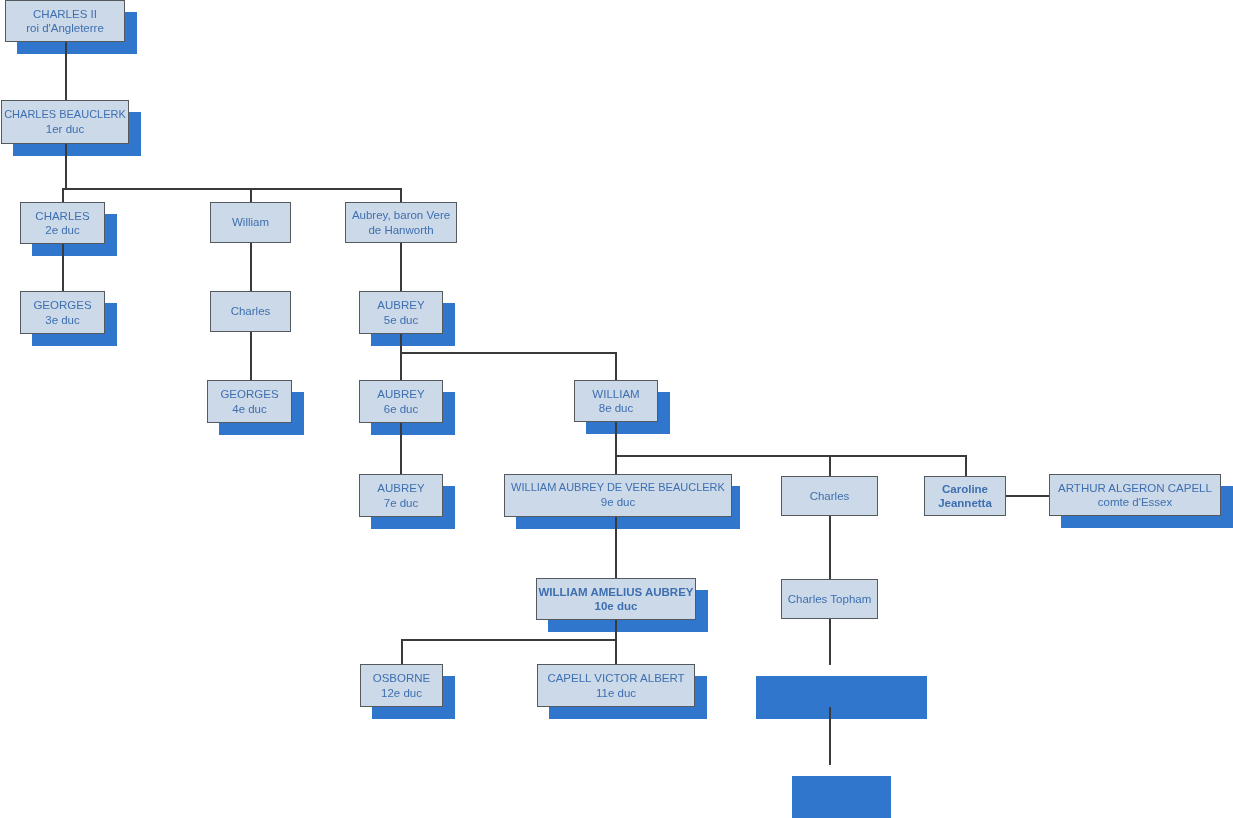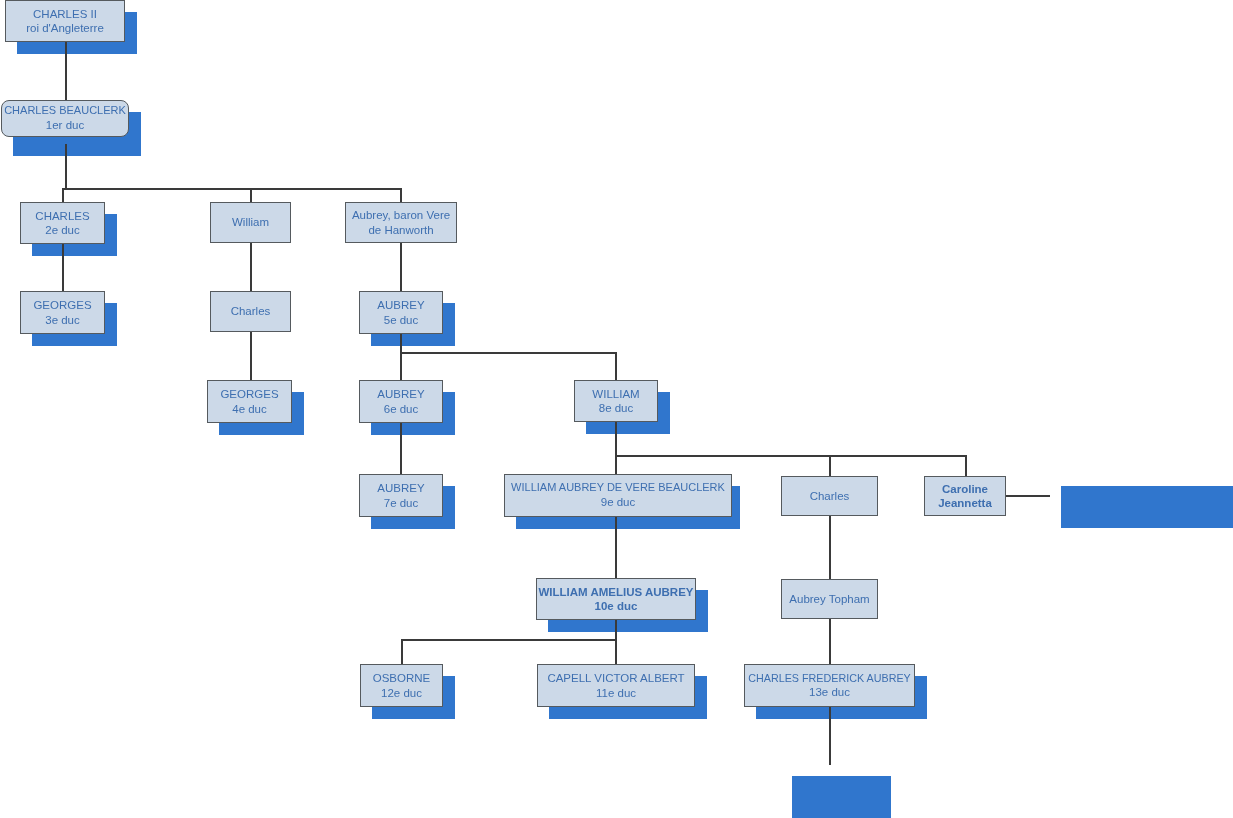--- a/index.html
+++ b/index.html
@@ -101,21 +101,21 @@
     <div class="shadow" style="background: rgb(48, 118, 205); left: 1061px; top: 486px; width: 172px; height: 42px;"></div>
     <div class="shadow" style="background: rgb(48, 118, 205); left: 548px; top: 590px; width: 160px; height: 42px;"></div>
     <div class="shadow" style="background: rgb(48, 118, 205); left: 372px; top: 676px; width: 83px; height: 43px;"></div>
     <div class="shadow" style="background: rgb(48, 118, 205); left: 549px; top: 676px; width: 158px; height: 43px;"></div>
     <div class="shadow" style="background: rgb(48, 118, 205); left: 756px; top: 676px; width: 171px; height: 43px;"></div>
     <div class="shadow" style="background: rgb(48, 118, 205); left: 792px; top: 776px; width: 99px; height: 42px;"></div>
     <div class="node" style="left: 5px; top: 0px; width: 120px; height: 42px; background: rgb(204, 217, 232); border-color: rgb(85, 90, 94); color: rgb(62, 111, 176);">
       <span class="nm">CHARLES II</span>
       <span class="ti">roi d'Angleterre</span>
     </div>
-    <div class="node" style="left: 1px; top: 100px; width: 128px; height: 37px; background: rgb(204, 217, 232); border-color: rgb(85, 90, 94); color: rgb(62, 111, 176); border-radius: 8px;">
+    <div class="node" style="left: 1px; top: 100px; width: 128px; height: 44px; background: rgb(204, 217, 232); border-color: rgb(85, 90, 94); color: rgb(62, 111, 176);">
       <span class="nm" style="font-size: 11px;">CHARLES BEAUCLERK</span>
       <span class="ti">1er duc</span>
     </div>
     <div class="node" style="left: 20px; top: 202px; width: 85px; height: 42px; background: rgb(204, 217, 232); border-color: rgb(85, 90, 94); color: rgb(62, 111, 176);">
       <span class="nm">CHARLES</span>
       <span class="ti">2e duc</span>
     </div>
     <div class="node" style="left: 210px; top: 202px; width: 81px; height: 41px; background: rgb(204, 217, 232); border-color: rgb(85, 90, 94); color: rgb(62, 111, 176);">
       <span class="nm">William</span>
     </div>
@@ -154,32 +154,32 @@
       <span class="nm" style="font-size: 11px;">WILLIAM AUBREY DE VERE BEAUCLERK</span>
       <span class="ti">9e duc</span>
     </div>
     <div class="node" style="left: 781px; top: 476px; width: 97px; height: 40px; background: rgb(204, 217, 232); border-color: rgb(85, 90, 94); color: rgb(62, 111, 176);">
       <span class="nm">Charles</span>
     </div>
     <div class="node" style="left: 924px; top: 476px; width: 82px; height: 40px; background: rgb(204, 217, 232); border-color: rgb(85, 90, 94); color: rgb(62, 111, 176); font-weight: bold;">
       <span class="nm">Caroline</span>
       <span class="ti">Jeannetta</span>
     </div>
+    <div class="node" style="left: 1049px; top: 474px; width: 172px; height: 42px; background: rgb(204, 217, 232); border-color: rgb(85, 90, 94); color: rgb(62, 111, 176);">
+      <span class="nm">ARTHUR ALGERON CAPELL</span>
+      <span class="ti">comte d'Essex</span>
+    </div>
     <div class="node" style="left: 536px; top: 578px; width: 160px; height: 42px; background: rgb(204, 217, 232); border-color: rgb(85, 90, 94); color: rgb(62, 111, 176); font-weight: bold;">
       <span class="nm">WILLIAM AMELIUS AUBREY</span>
       <span class="ti">10e duc</span>
     </div>
     <div class="node" style="left: 781px; top: 579px; width: 97px; height: 40px; background: rgb(204, 217, 232); border-color: rgb(85, 90, 94); color: rgb(62, 111, 176);">
-      <span class="nm">Aubrey Topham</span>
+      <span class="nm">Charles Topham</span>
     </div>
     <div class="node" style="left: 360px; top: 664px; width: 83px; height: 43px; background: rgb(204, 217, 232); border-color: rgb(85, 90, 94); color: rgb(62, 111, 176);">
       <span class="nm">OSBORNE</span>
       <span class="ti">12e duc</span>
     </div>
     <div class="node" style="left: 537px; top: 664px; width: 158px; height: 43px; background: rgb(204, 217, 232); border-color: rgb(85, 90, 94); color: rgb(62, 111, 176);">
       <span class="nm">CAPELL VICTOR ALBERT</span>
       <span class="ti">11e duc</span>
     </div>
-    <div class="node" style="left: 744px; top: 664px; width: 171px; height: 43px; background: rgb(204, 217, 232); border-color: rgb(85, 90, 94); color: rgb(62, 111, 176);">
-      <span class="nm" style="font-size: 10.75px;">CHARLES FREDERICK AUBREY</span>
-      <span class="ti">13e duc</span>
-    </div>
   </div>
 
 </body></html>

